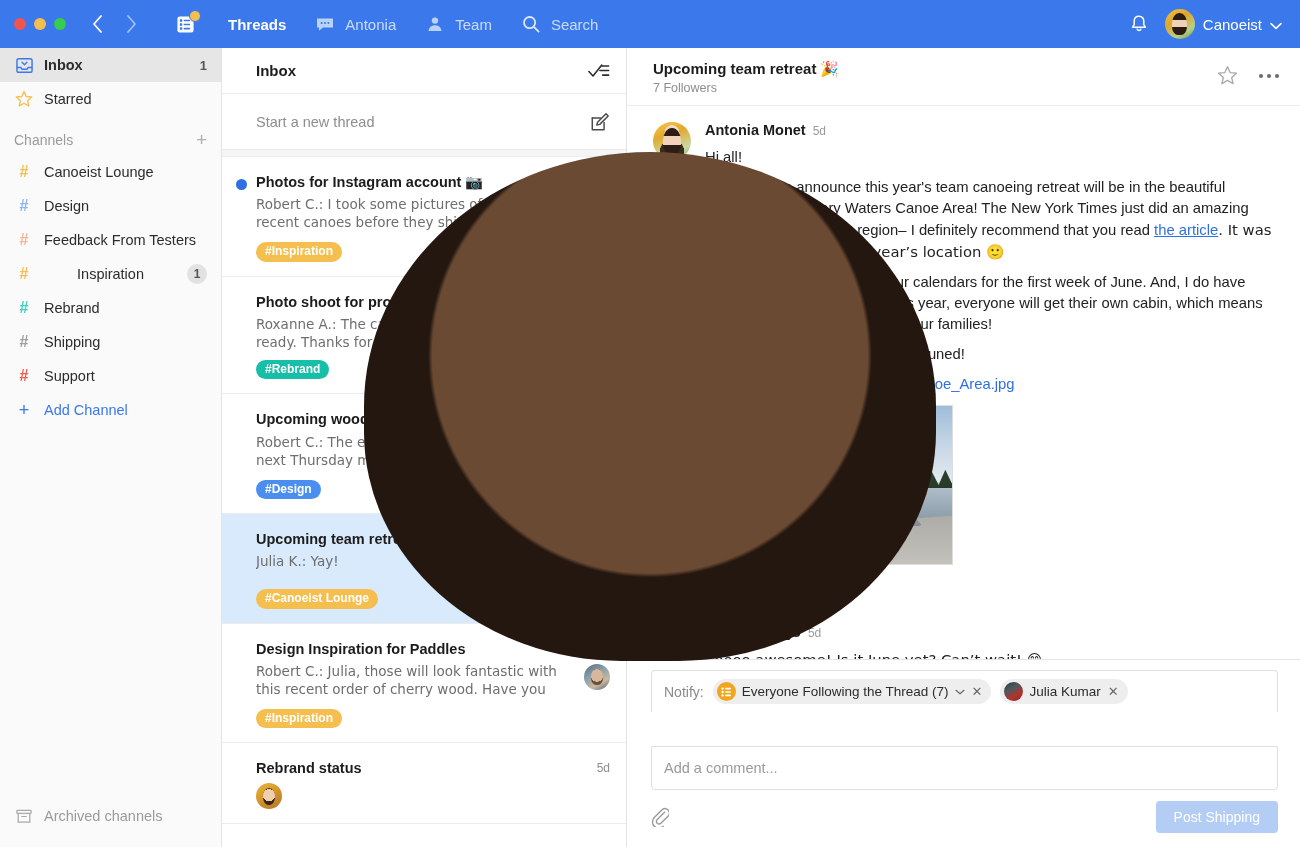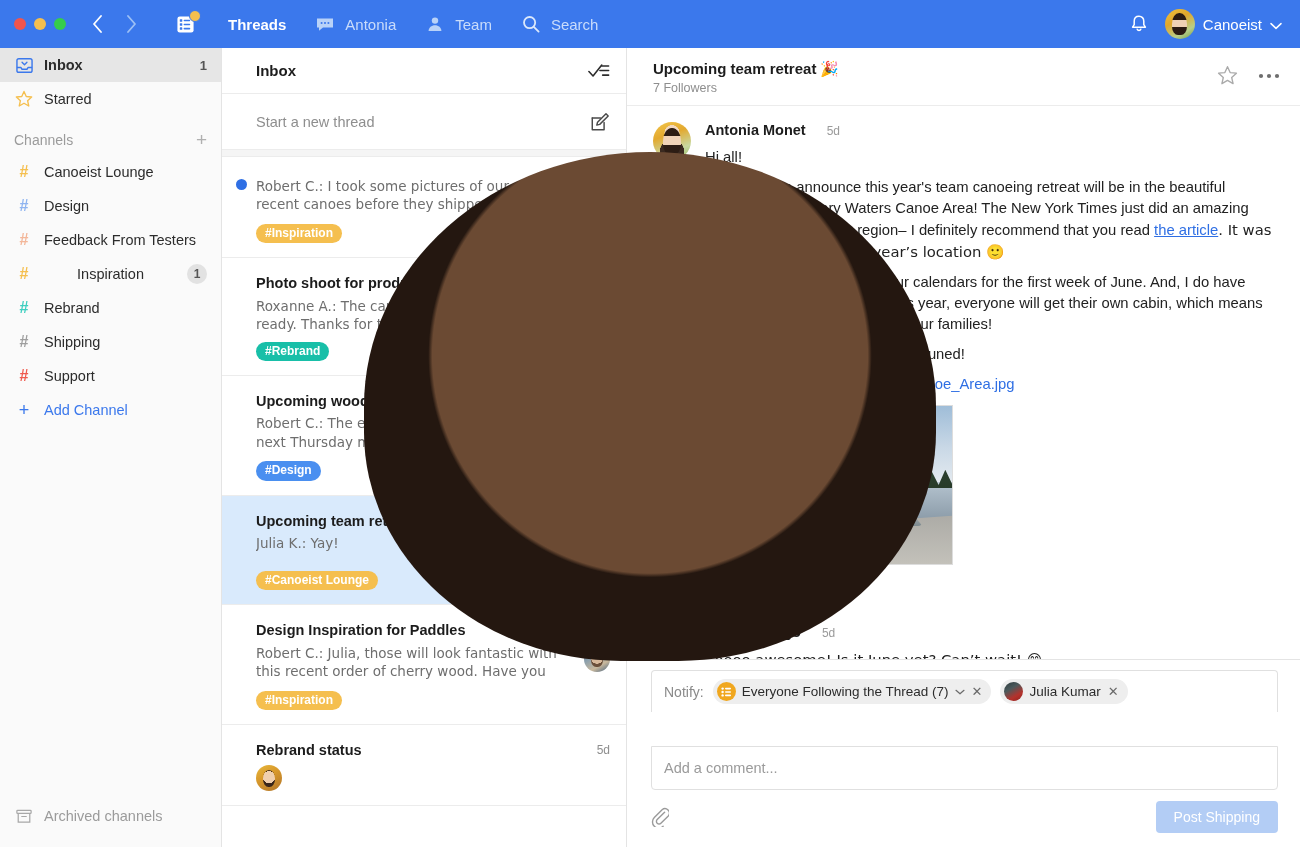--- a/index.html
+++ b/index.html
@@ -167,21 +167,21 @@
   .mp-title { font-size: 15px; font-weight: 600; color: #1c1c1c; }
   .mp-sub { font-size: 12.5px; color: #8e8e8e; margin-top: 3px; }
   .mp-header-actions { margin-left: auto; display: flex; align-items: center; gap: 20px; padding-top: 5px; }
   .hicon { cursor: pointer; color: #9e9e9e; display: flex; }
 
   .mp-scroll { flex: 1; overflow: hidden; padding: 0 0 0 0; position: relative; }
 
   .post { display: flex; gap: 14px; padding: 16px 24px 0 26px; }
   .post-av { width: 38px; height: 38px; flex: none; }
   .post-main { flex: 1; min-width: 0; }
-  .post-head { display: flex; align-items: baseline; gap: 21px; }
+  .post-head { display: flex; align-items: baseline; gap: 7px; }
   .post-author { font-weight: 700; font-size: 14.5px; color: #1c1c1c; }
   .post-time { font-size: 12px; color: #9a9a9a; }
   .post-para { font-size: 14.8px; color: #222; line-height: 1.42; margin-top: 9px; }
   .post-para.first { }
   .link { color: #2f6fe4; text-decoration: underline; cursor: pointer; }
   .filelink { color: #2f6fe4; font-size: 14.8px; margin-top: 11px; display: inline-block; cursor: pointer; }
 
   .photo {
     width: 248px; height: 160px; margin-top: 12px; border: 1px solid #ddd;
     position: relative; overflow: hidden;
@@ -447,21 +447,24 @@
             <path d="M2.5 6.5v13h13v-8" fill="none" stroke="#4a4a4a" stroke-width="1.6" stroke-linecap="round" stroke-linejoin="round"></path>
             <path d="M2.5 6.5h9" fill="none" stroke="#4a4a4a" stroke-width="1.6" stroke-linecap="round"></path>
             <path d="M17.6 1.9l2.4 2.4-9.3 9.3-3.2.8.8-3.2z" fill="none" stroke="#4a4a4a" stroke-width="1.6" stroke-linejoin="round"></path>
           </svg>
         </span>
       </div>
 
       <div class="tl-spacer"></div>
 
       <div class="tl-scroll" id="thread-items">
-          <div class="titem unread"><span class="unread-dot"></span><div class="titem-body">
+          <div class="titem unread"><span class="unread-dot"></span><div class="titem-top">
+              <span class="titem-title"><span>Photos for Instagram account</span> <span class="emoji">📷</span></span>
+              <span class="titem-time">5d</span>
+            </div><div class="titem-body">
               <span class="titem-snippet emoji">Robert C.: I took some pictures of our most recent canoes before they shipped. Feel free to…</span>
               <span class="avatar titem-av av-robert"></span>
             </div><span class="tag" style="background:#f5bf4f">#Inspiration</span></div>
           <div class="titem"><div class="titem-top">
               <span class="titem-title"><span>Photo shoot for product gallery photos</span></span>
               <span class="titem-time">4d</span>
             </div><div class="titem-body">
               <span class="titem-snippet emoji">Roxanne A.: The canoes and paddles will be ready. Thanks for the update, Julia 😊</span>
               <span class="avatar titem-av av-roxanne"></span>
             </div><span class="tag" style="background:#18bfa8">#Rebrand</span></div>

